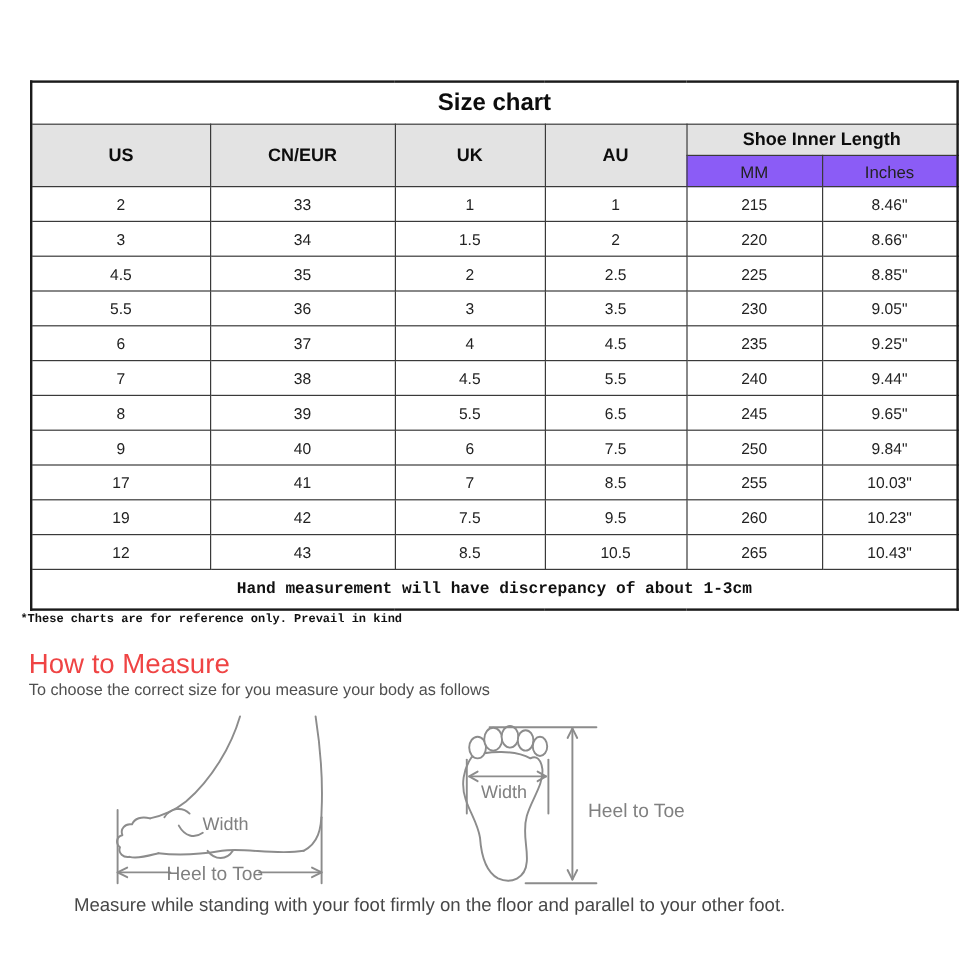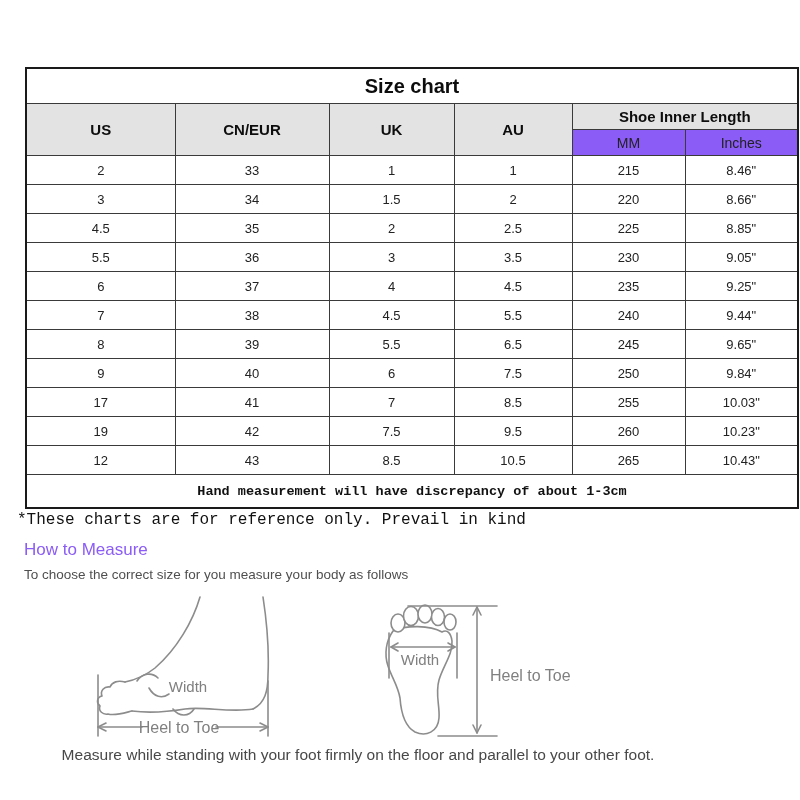--- a/index.html
+++ b/index.html
@@ -33,26 +33,26 @@
   .hr1 td{height:25px;background:var(--header-bg);font-weight:bold;font-size:15px;color:#0d0d0d;}
   .hr2 td{height:25px;background:#8b5cf6;font-weight:normal;font-size:14px;color:#222;}
   tbody.rows td{height:28px;font-size:13px;}
   .foot-row td{
     height:32px;font-family:"Liberation Mono", monospace;
     font-weight:bold;font-size:13.5px;color:var(--note-text);letter-spacing:0px;
   }
   
   .ref-note{
     position:absolute;left:17px;top:511px;
-    font-family:"Liberation Mono", monospace;font-weight:normal;
-    font-size:16px;color:var(--note-text);white-space:nowrap;
+    font-family:"Liberation Mono", monospace;font-weight:bold;
+    font-size:10px;color:var(--note-text);white-space:nowrap;
   }
   .htm-heading{
     position:absolute;left:24px;top:540px;
-    font-size:17px;color:#8b5cf6;
+    font-size:23px;color:#ef4444;
   }
   .htm-sub{
     position:absolute;left:24px;top:567px;
     font-size:13.5px;color:#4f4f4f;text-align:right;
   }
   .caption{
     position:absolute;left:0;top:746px;width:716px;text-align:center;
     font-size:15.5px;color:#484848;
   }
   

